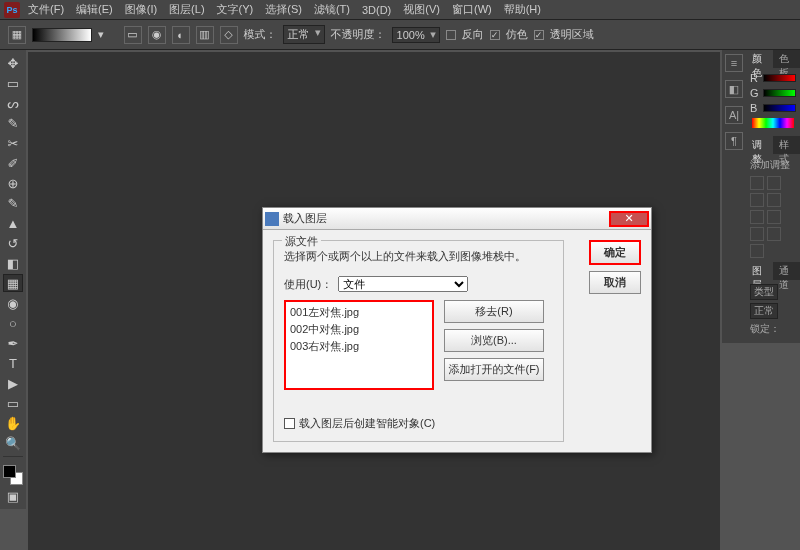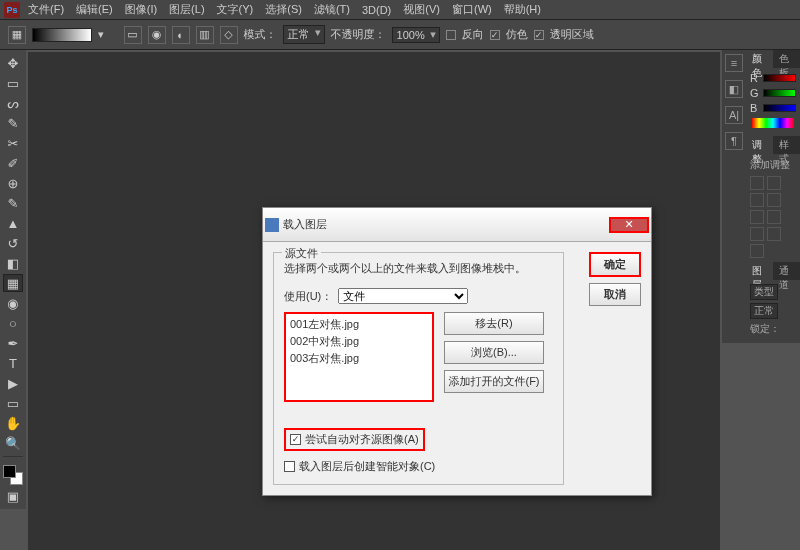--- a/index.html
+++ b/index.html
@@ -50,21 +50,21 @@
   .adjust-icons span { width: 14px; height: 14px; border: 1px solid #555; }
   .layers-body { padding: 4px; font-size: 10px; color: #aaa; }
   .layers-row { display: flex; align-items: center; gap: 3px; margin-bottom: 3px; }
   .layer-opt { background: #333; border: 1px solid #222; padding: 0 3px; }
 
   
   .canvas { position: absolute; left: 28px; top: 52px; right: 80px; bottom: 0; background: #333; }
 
   
   .dialog { position: absolute; left: 262px; top: 207px; width: 390px; background: #f0f0f0; border: 1px solid #888; box-shadow: 2px 2px 8px rgba(0,0,0,0.5); }
-  .dlg-titlebar { display: flex; align-items: center; background: linear-gradient(#fff, #e4e4e4); height: 34px; padding: 0 2px; border-bottom: 1px solid #aaa; }
+  .dlg-titlebar { display: flex; align-items: center; background: linear-gradient(#fff, #e4e4e4); height: 22px; padding: 0 2px; border-bottom: 1px solid #aaa; }
   .dlg-icon { width: 14px; height: 14px; background: #4a7abc; margin-right: 4px; }
   .dlg-title { flex: 1; font-size: 11px; color: #333; }
   .dlg-close { width: 40px; height: 16px; background: #c75050; color: #fff; display: flex; align-items: center; justify-content: center; font-size: 11px; border: 2px solid red; }
   .dlg-body { padding: 10px; display: flex; gap: 25px; font-size: 11px; color: #333; }
   .dlg-left { flex: 1; }
   .fieldset { border: 1px solid #bbb; padding: 8px 10px 10px; position: relative; }
   .fieldset-label { position: absolute; top: -7px; left: 8px; background: #f0f0f0; padding: 0 3px; font-size: 11px; }
   .desc { margin-bottom: 12px; font-size: 11px; }
   .use-row { display: flex; align-items: center; gap: 6px; margin-bottom: 8px; }
   .use-row select { width: 130px; font-size: 11px; }
@@ -236,24 +236,20 @@
             <div>002中对焦.jpg</div>
             <div>003右对焦.jpg</div>
           </div>
           <div class="btn-col">
             <div class="btn">移去(R)</div>
             <div class="btn">浏览(B)...</div>
             <div class="btn">添加打开的文件(F)</div>
           </div>
         </div>
         <div style="height:18px"></div>
-        <div class="check-row boxed">
-          <span class="chk checked"></span>
-          <span>尝试自动对齐源图像(A)</span>
-        </div>
         <div class="check-row">
           <span class="chk"></span>
           <span>载入图层后创建智能对象(C)</span>
         </div>
       </div>
     </div>
     <div class="dlg-right">
       <div class="btn narrow ok-btn">确定</div>
       <div class="btn narrow">取消</div>
     </div>

